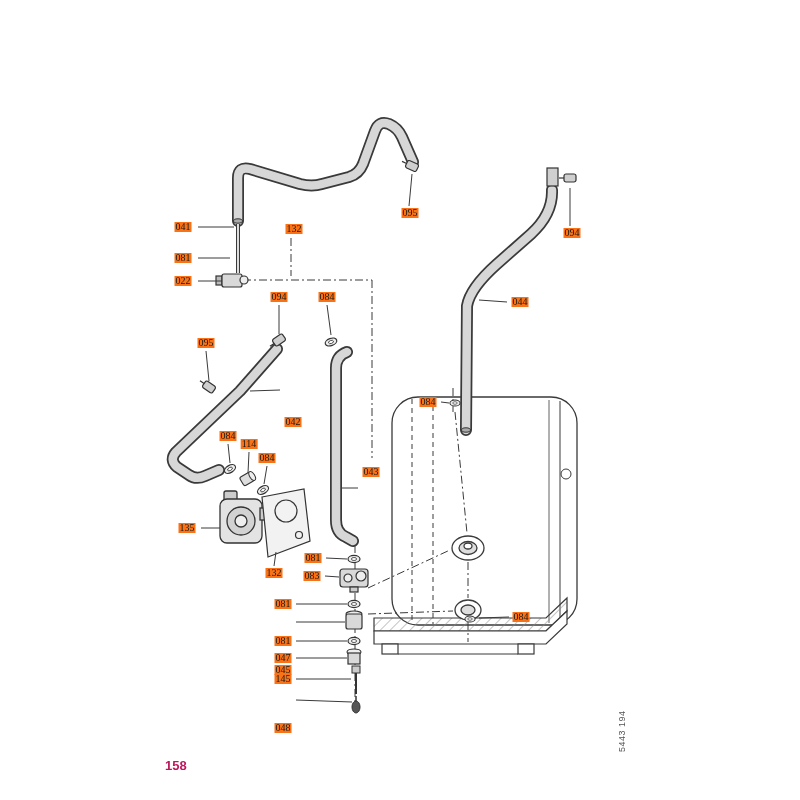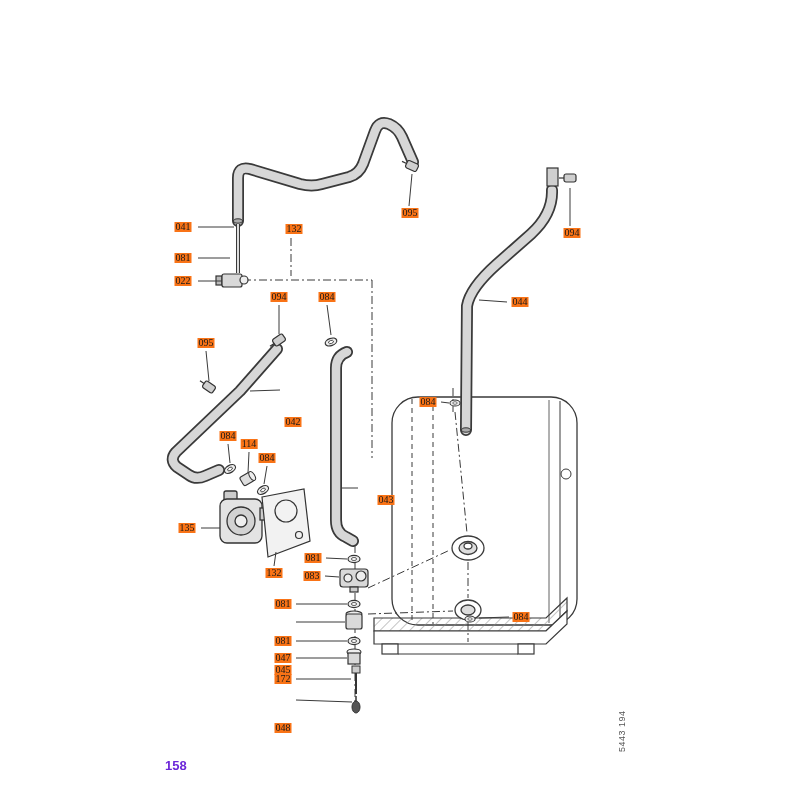--- a/index.html
+++ b/index.html
@@ -2,21 +2,21 @@
 <html><head>
 <meta charset="utf-8">
 <style>
   html,body{margin:0;padding:0;background:#fff;}
   #page{position:relative;width:800px;height:800px;background:#fff;overflow:hidden;
         font-family:"Liberation Sans","DejaVu Sans",sans-serif;}
   #artwork{position:absolute;left:0;top:0;width:800px;height:800px;}
   #labels-layer{position:absolute;left:0;top:0;width:800px;height:800px;pointer-events:none;}
   .part-label{position:absolute;transform:translate(-50%,-50%);font-size:10px;color:#1a1a1a;
               background:#f97316;padding:0 1px;line-height:1;white-space:nowrap;font-family:Liberation Serif, serif;}
-  #page-number{position:absolute;left:165px;top:758px;font-size:13px;font-weight:bold;color:#6d28d9;}
+  #page-number{position:absolute;left:165px;top:758px;font-size:13px;font-weight:bold;color:#be185d;}
   #doc-code{position:absolute;left:617px;top:752px;transform:rotate(-90deg);transform-origin:0 0;
             font-size:9px;color:#555;letter-spacing:.5px;white-space:nowrap;}
 </style>
 </head>
 <body>
 
 <div id="page">
 
   <svg id="artwork" viewBox="0 0 800 800" xmlns="http://www.w3.org/2000/svg">
     <defs>
@@ -200,28 +200,28 @@
       <div class="part-label" style="left: 520px; top: 302px;">044</div>
       <div class="part-label" style="left: 279px; top: 297px;">094</div>
       <div class="part-label" style="left: 327px; top: 297px;">084</div>
       <div class="part-label" style="left: 206px; top: 343px;">095</div>
       <div class="part-label" style="left: 293px; top: 390px; margin-top: 32px;">042</div>
       <div class="part-label" style="left: 228px; top: 436px;">084</div>
       <div class="part-label" style="left: 249px; top: 444px;">114</div>
       <div class="part-label" style="left: 267px; top: 458px;">084</div>
       <div class="part-label" style="left: 187px; top: 528px;">135</div>
       <div class="part-label" style="left: 274px; top: 573px;">132</div>
-      <div class="part-label" style="left: 371px; top: 500px; margin-left: 15px;">043</div>
+      <div class="part-label" style="left: 371px; top: 472px;">043</div>
       <div class="part-label" style="left: 313px; top: 558px;">081</div>
       <div class="part-label" style="left: 312px; top: 576px;">083</div>
       <div class="part-label" style="left: 283px; top: 604px;">081</div>
       <div class="part-label" style="left: 283px; top: 622px; margin-top: 48px;">045</div>
       <div class="part-label" style="left: 283px; top: 641px;">081</div>
       <div class="part-label" style="left: 283px; top: 658px;">047</div>
-      <div class="part-label" style="left: 283px; top: 679px;">172</div>
+      <div class="part-label" style="left: 283px; top: 679px;">145</div>
       <div class="part-label" style="left: 283px; top: 728px; text-align: center;">048</div>
       <div class="part-label" style="left: 428px; top: 402px;">084</div>
       <div class="part-label" style="left: 521px; top: 617px;">084</div>
     </div>
 
   <div id="page-number">158</div>
   <div id="doc-code">5443 194</div>
 </div>
 
 </body></html>

